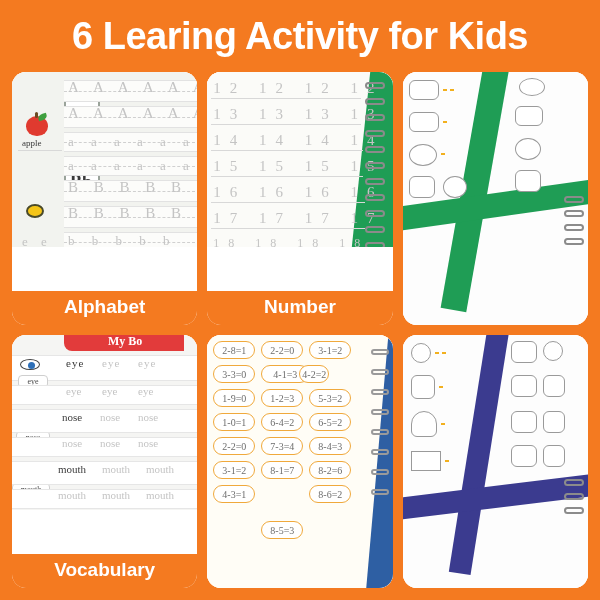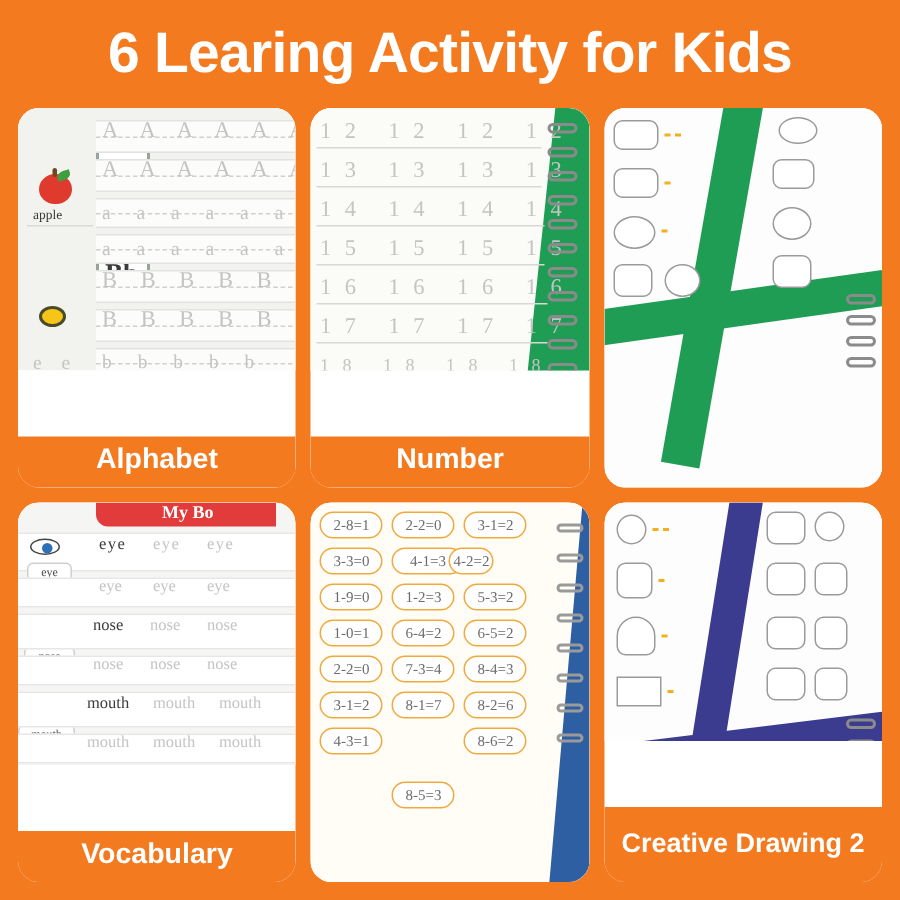--- a/index.html
+++ b/index.html
@@ -424,17 +424,16 @@
         <div class="shape sh-r6" style="left:140px; top:76px; width:22px; height:22px;"></div>
         <div class="shape sh-r6" style="left:108px; top:110px; width:26px; height:22px;"></div>
         <div class="shape sh-r6" style="left:140px; top:110px; width:22px; height:22px;"></div>
 
         <div class="c2-spiral" style="right:2px; top:140px; bottom:0;">
           <div class="c2-ring" style="top:4px;"></div>
           <div class="c2-ring" style="top:18px;"></div>
           <div class="c2-ring" style="top:32px;"></div>
         </div>
       </div>
-      <div class="caption two-line">Creative Drawing 2</div>
     </div>
 
   </div>
 </div>
 
 </body></html>

